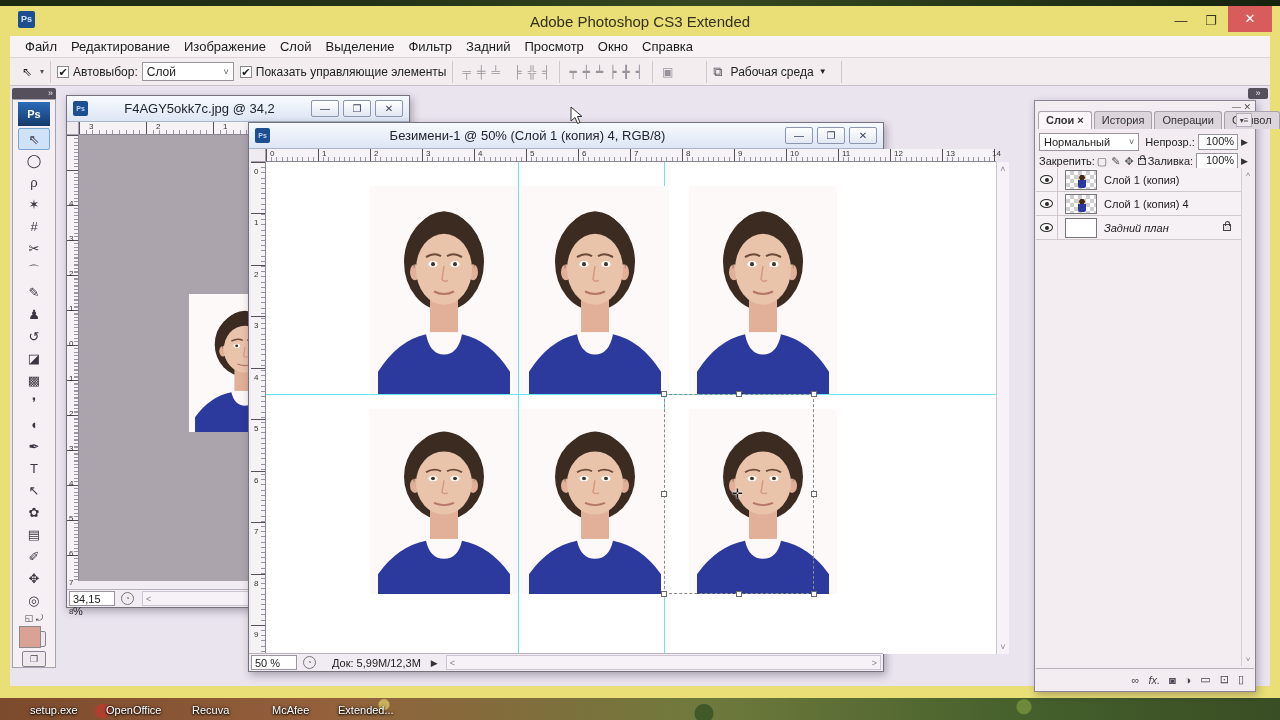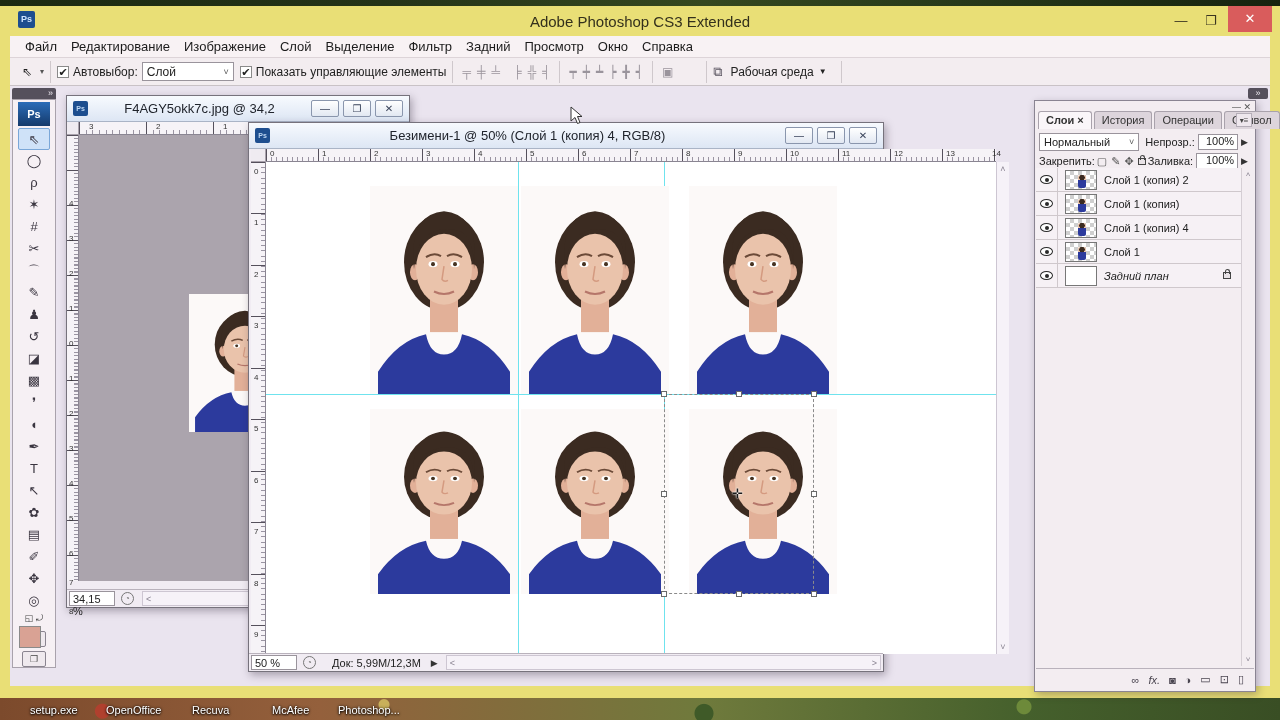--- a/index.html
+++ b/index.html
@@ -187,21 +187,21 @@
     <path d="M64 104 Q74 109 84 104" stroke="#b5766a" stroke-width="2" fill="none"></path>
   </symbol>
 </svg>
 
 <div class="abs" id="wall-top"></div>
 <div class="abs" id="wall-bottom"></div>
 <span class="abs desk-label" style="left:14px">setup.exe</span>
 <span class="abs desk-label" style="left:90px">OpenOffice</span>
 <span class="abs desk-label" style="left:176px">Recuva</span>
 <span class="abs desk-label" style="left:256px">McAfee</span>
-<span class="abs desk-label" style="left:322px">Photoshop...</span>
+<span class="abs desk-label" style="left:322px">Extended...</span>
 
 <div class="abs" id="win-border-left"></div>
 <div class="abs" id="win-border-right"></div>
 <div class="abs" id="win-border-bottom"></div>
 
 <div class="abs" id="titlebar"></div>
 <div class="abs" id="ps-logo">Ps</div>
 <div class="abs" id="app-title">Adobe Photoshop CS3 Extended</div>
 <div class="abs winbtn" style="left:1168px">—</div>
 <div class="abs winbtn" style="left:1198px">❐</div>
@@ -466,53 +466,35 @@
   </div>
 
   <div id="layer-list">
     <div class="layer-row">
       <span class="eye-cell">
           <span class="eye"></span>
         </span>
       <span class="thumb">
           <span class="fig"></span>
         </span>
-      <span class="layer-name">Слой 1 (копия) 2</span>
-    </div>
-    <div class="layer-row">
-      <span class="eye-cell">
-          <span class="eye"></span>
-        </span>
-      <span class="thumb">
-          <span class="fig"></span>
-        </span>
       <span class="layer-name">Слой 1 (копия)</span>
     </div>
     <div class="layer-row">
       <span class="eye-cell">
           <span class="eye"></span>
         </span>
       <span class="thumb">
           <span class="fig"></span>
         </span>
       <span class="layer-name">Слой 1 (копия) 4</span>
     </div>
     <div class="layer-row">
       <span class="eye-cell">
           <span class="eye"></span>
         </span>
-      <span class="thumb">
-          <span class="fig"></span>
-        </span>
-      <span class="layer-name">Слой 1</span>
-    </div>
-    <div class="layer-row">
-      <span class="eye-cell">
-          <span class="eye"></span>
-        </span>
       <span class="thumb white"></span>
       <span class="layer-name italic">Задний план</span>
       <span class="lock"></span>
     </div>
   </div>
 
   <div id="panel-scroll">
     <span>˄</span>
     <span>˅</span>
   </div>

